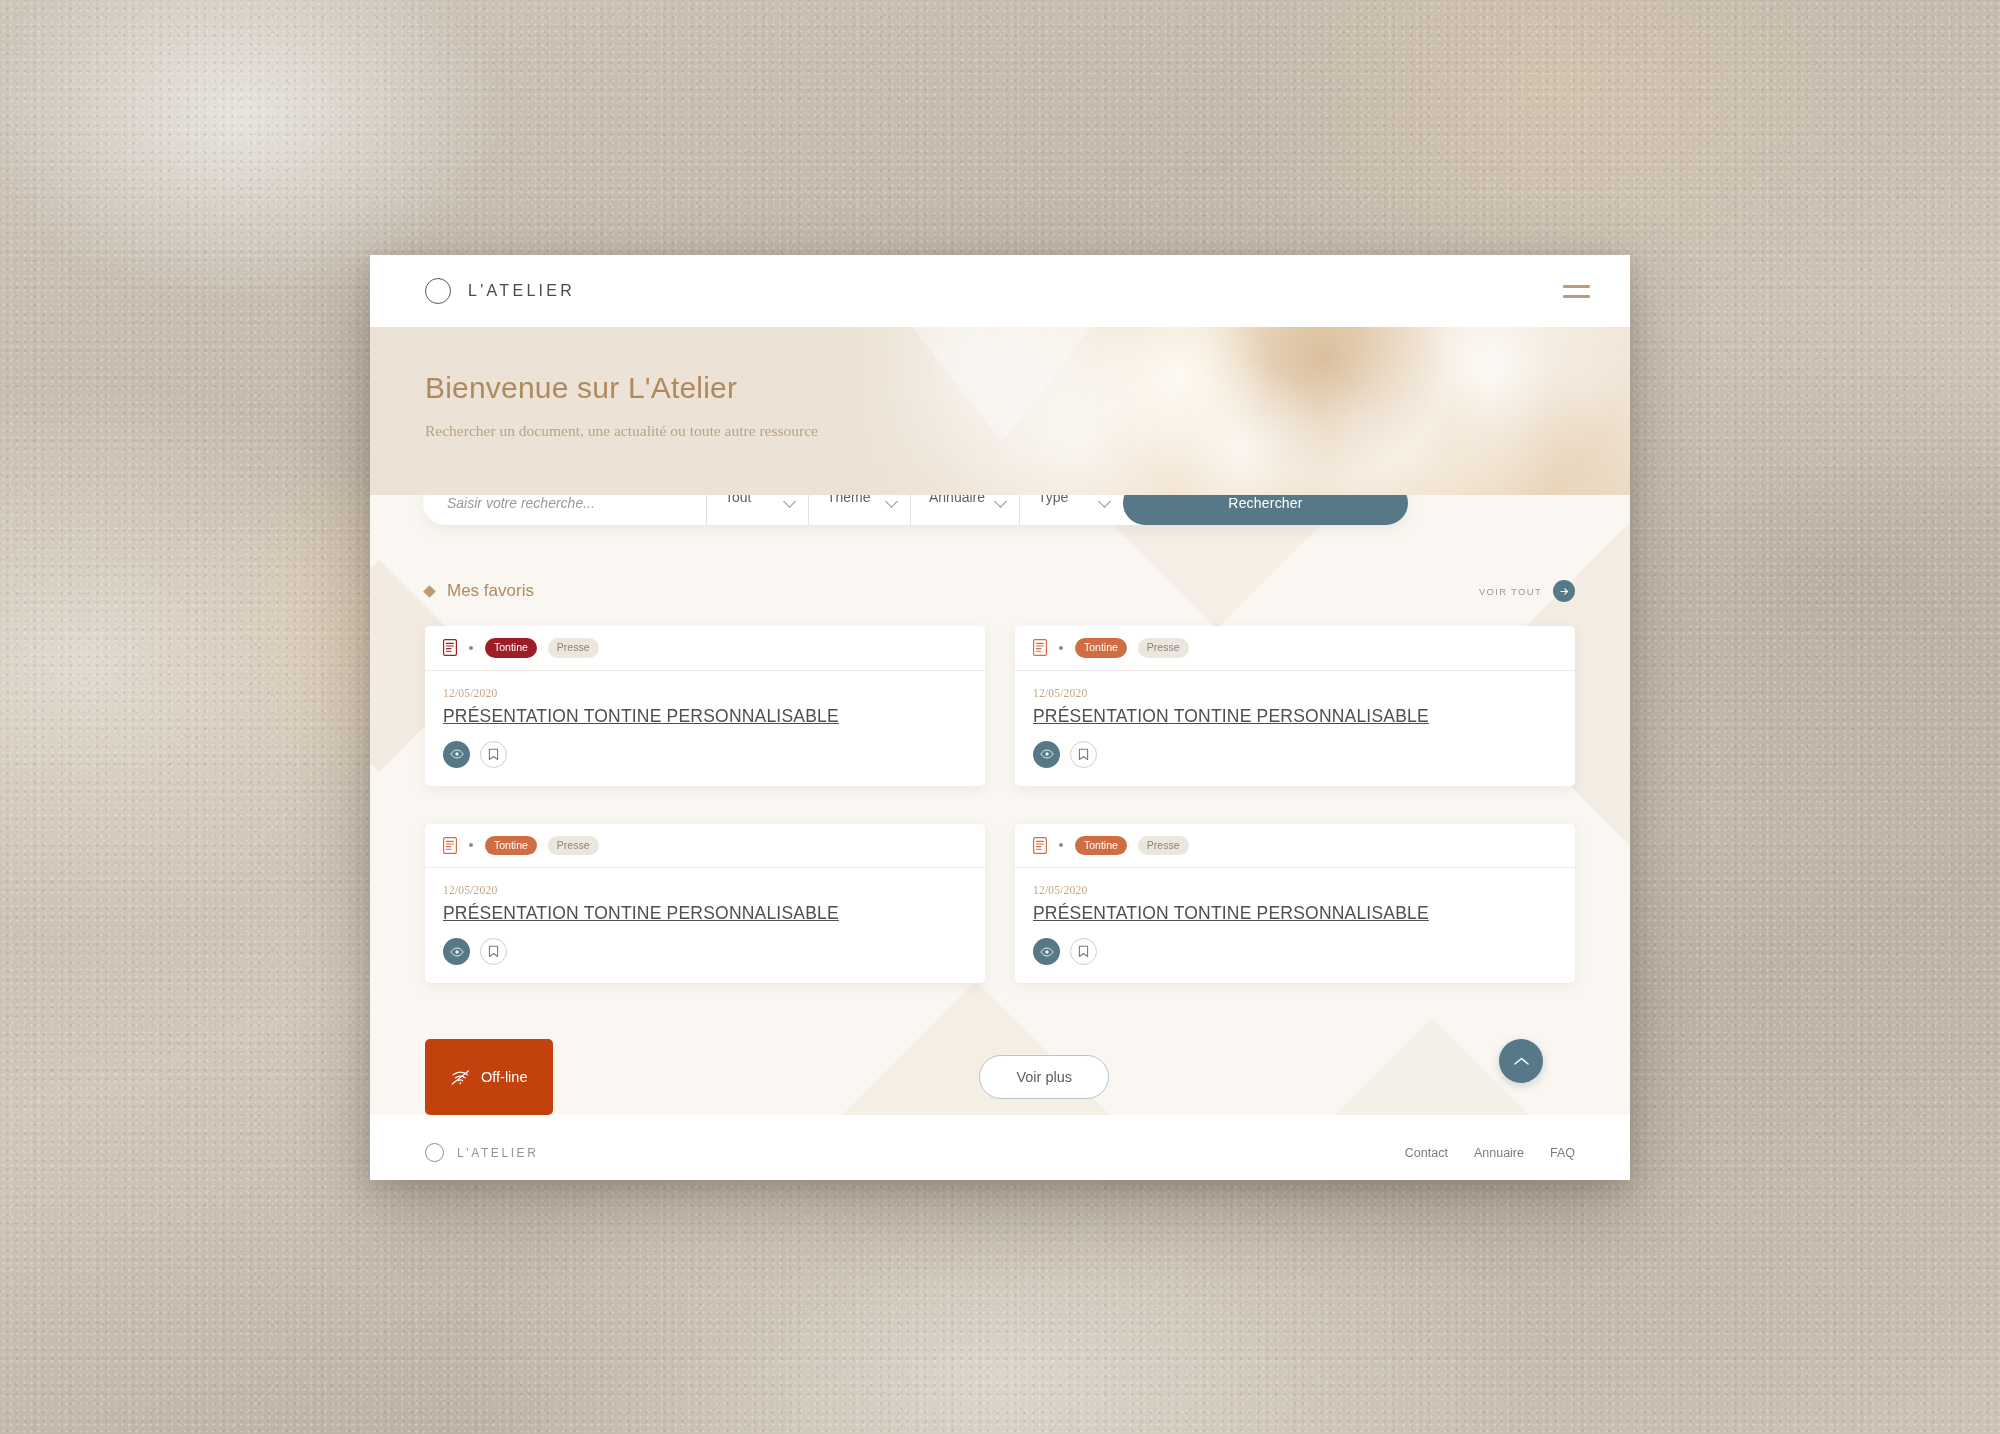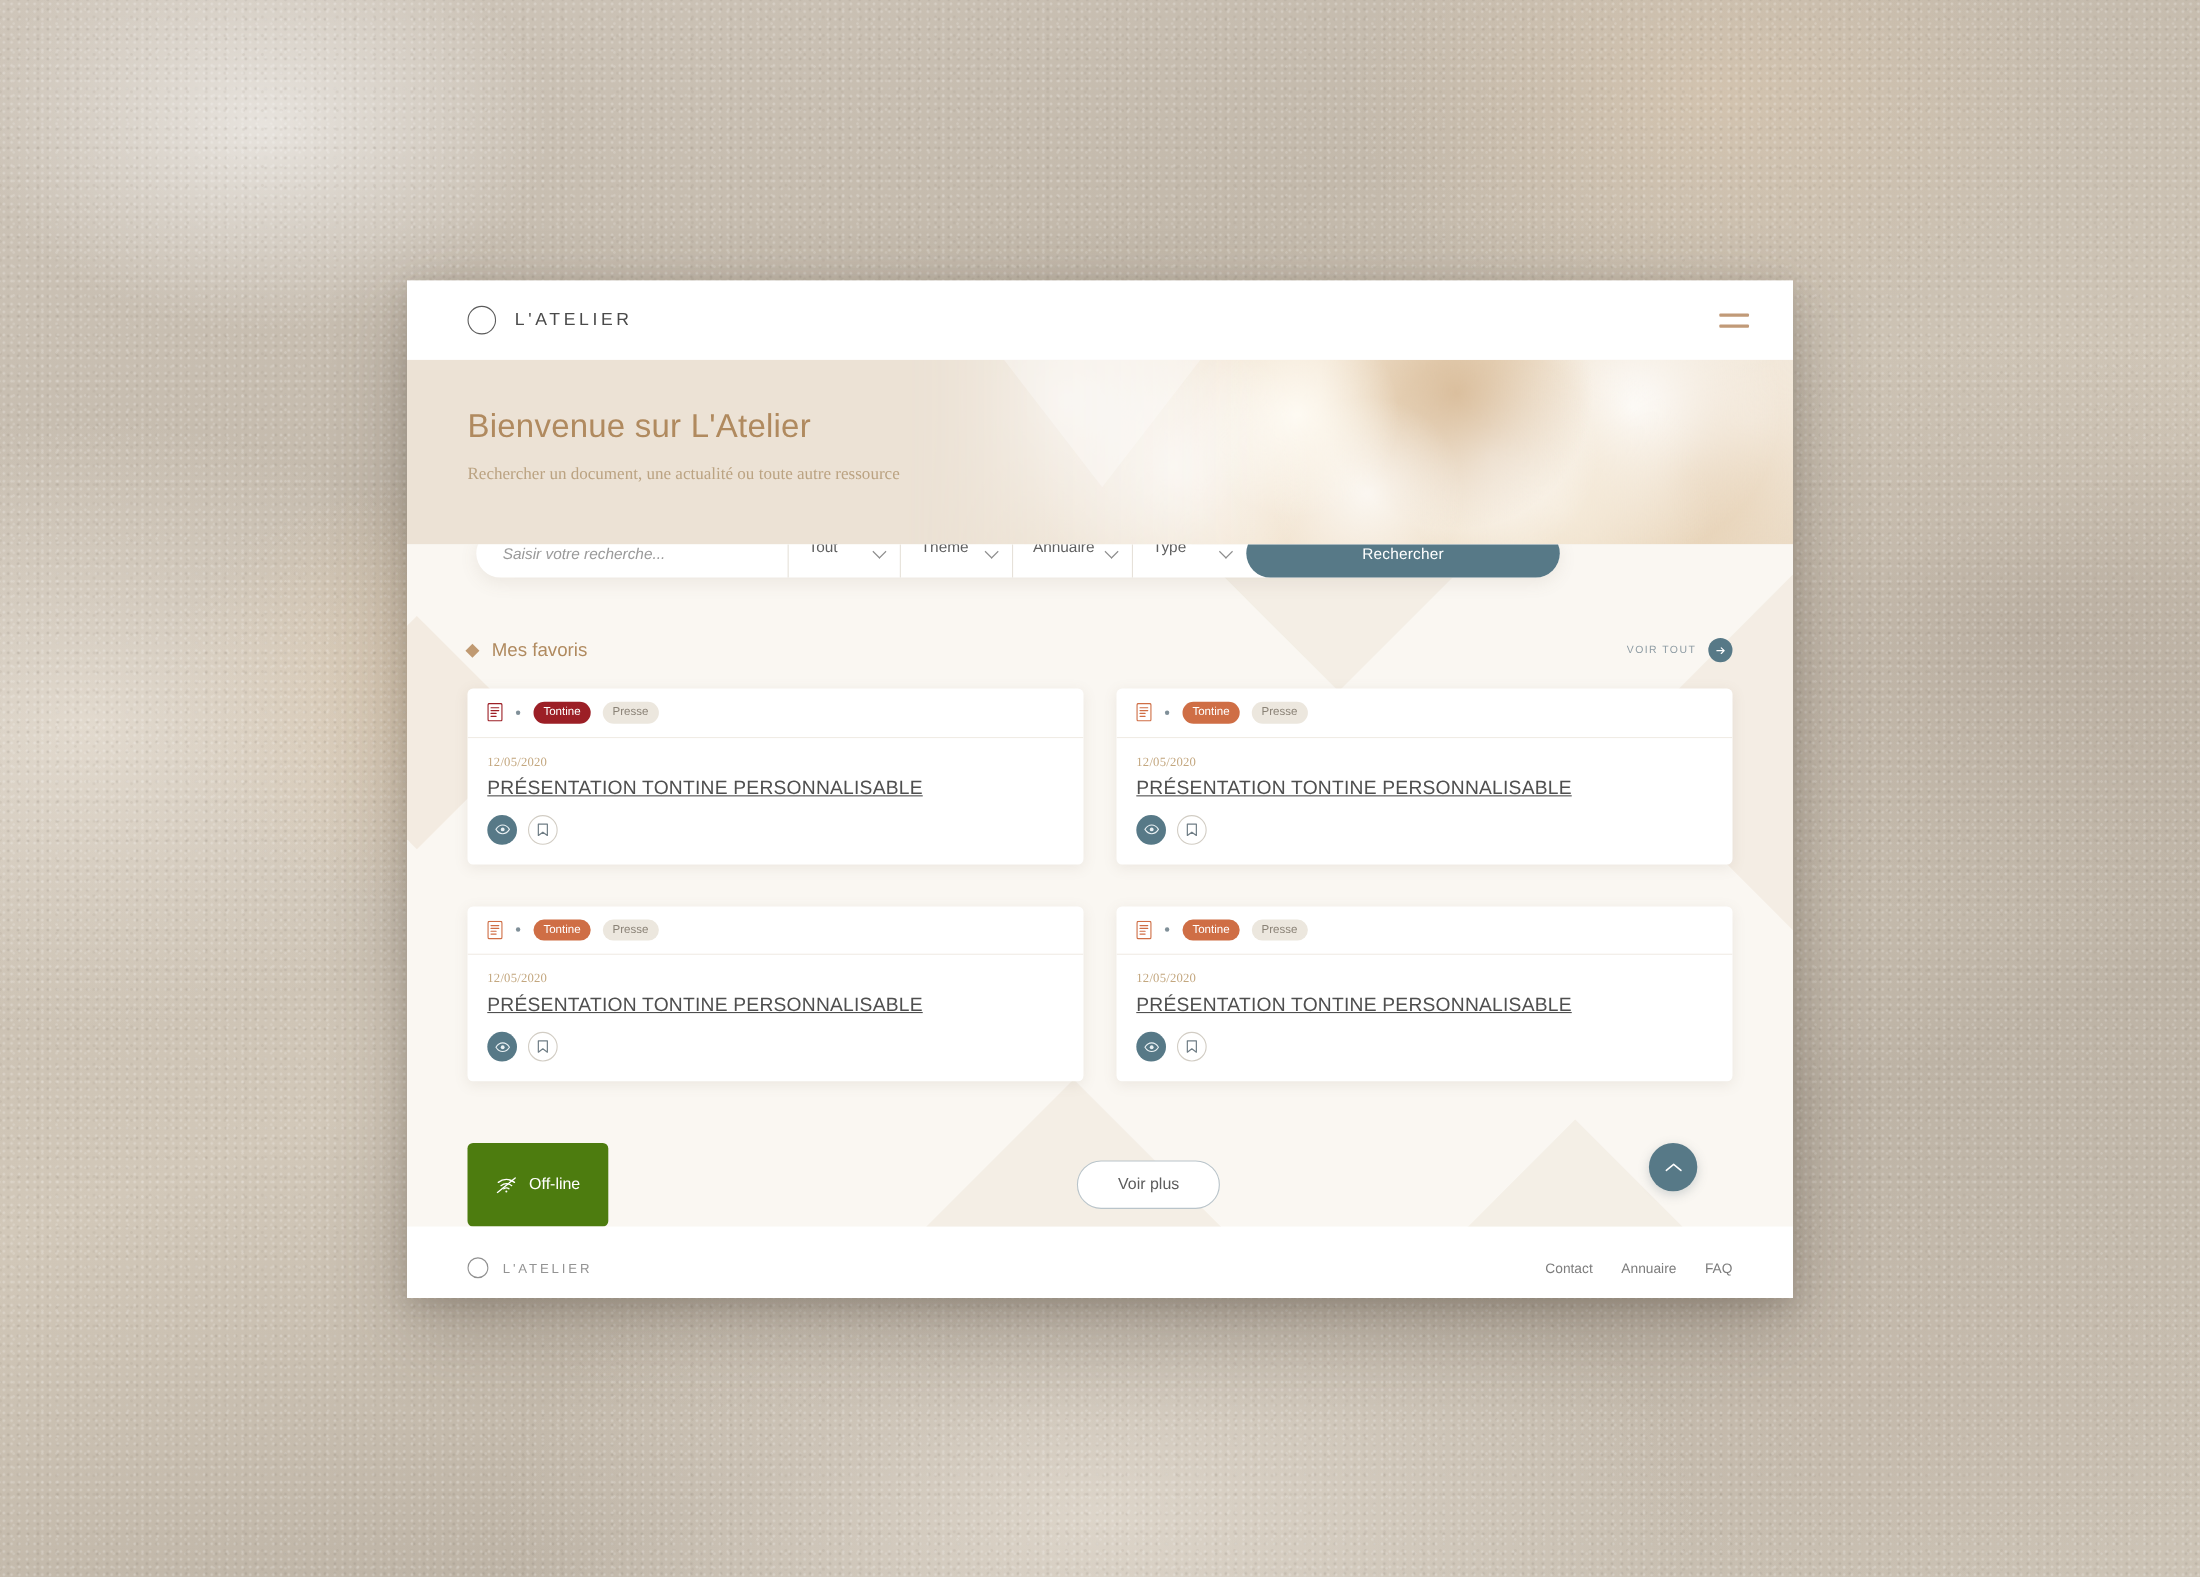--- a/index.html
+++ b/index.html
@@ -157,21 +157,21 @@
   }
   .wm-a { width: 150px; height: 150px; left: -66px; top: 96px; }
   .wm-b { width: 210px; height: 210px; left: 742px; top: -120px; background: rgba(238,229,216,0.5); }
   .wm-c { width: 230px; height: 230px; right: -116px; top: 74px; background: rgba(238,229,216,0.55); }
   .wm-d { width: 240px; height: 240px; left: 486px; bottom: -156px; background: rgba(238,229,216,0.5); }
   .wm-e { width: 180px; height: 180px; right: 108px; bottom: -120px; background: rgba(238,229,216,0.45); }
 
   
   .searchbar {
     position: absolute;
-    left: 63px;
+    left: 53px;
     top: -14px;
     width: 985px;
     height: 44px;
     display: flex;
     align-items: stretch;
     background: #ffffff;
     border-radius: 24px;
     box-shadow: 0 5px 16px rgba(120,100,80,0.10);
     z-index: 5;
   }
@@ -327,21 +327,21 @@
     position: relative;
     z-index: 3;
     margin: 56px 55px 0 55px;
     display: flex;
     align-items: center;
   }
   .offline-btn {
     display: flex;
     align-items: center;
     gap: 11px;
-    background: #4d7c0f;
+    background: #c2410c;
     color: #ffffff;
     border: none;
     border-radius: 5px;
     padding: 30px 26px;
     font-family: "Liberation Sans", sans-serif;
     font-size: 14.5px;
     cursor: pointer;
   }
   .voirplus-wrap { flex: 1; display: flex; justify-content: center; margin-left: -40px; }
   .voirplus-btn {

